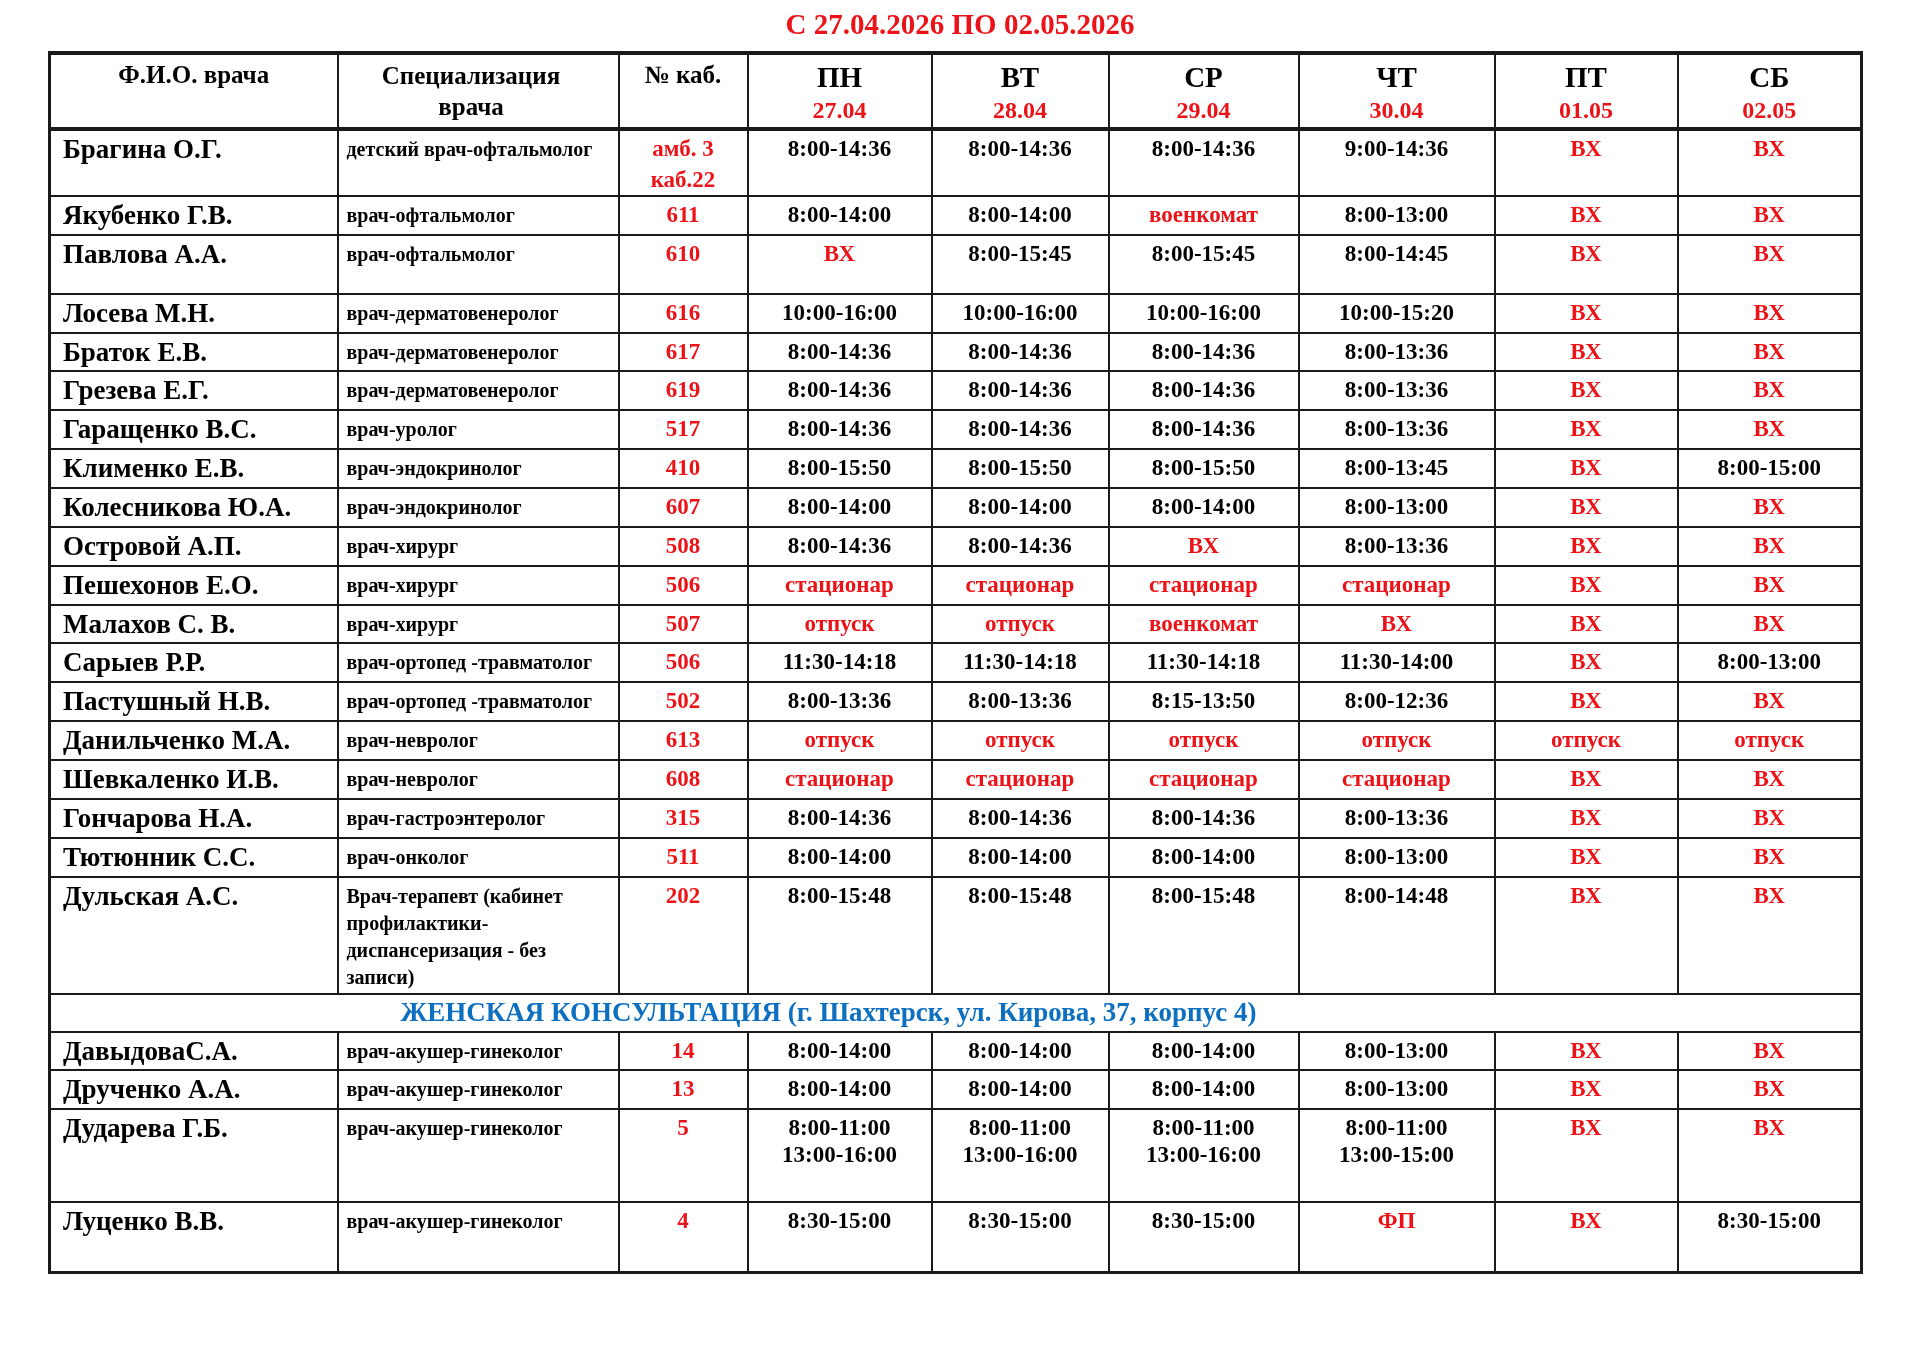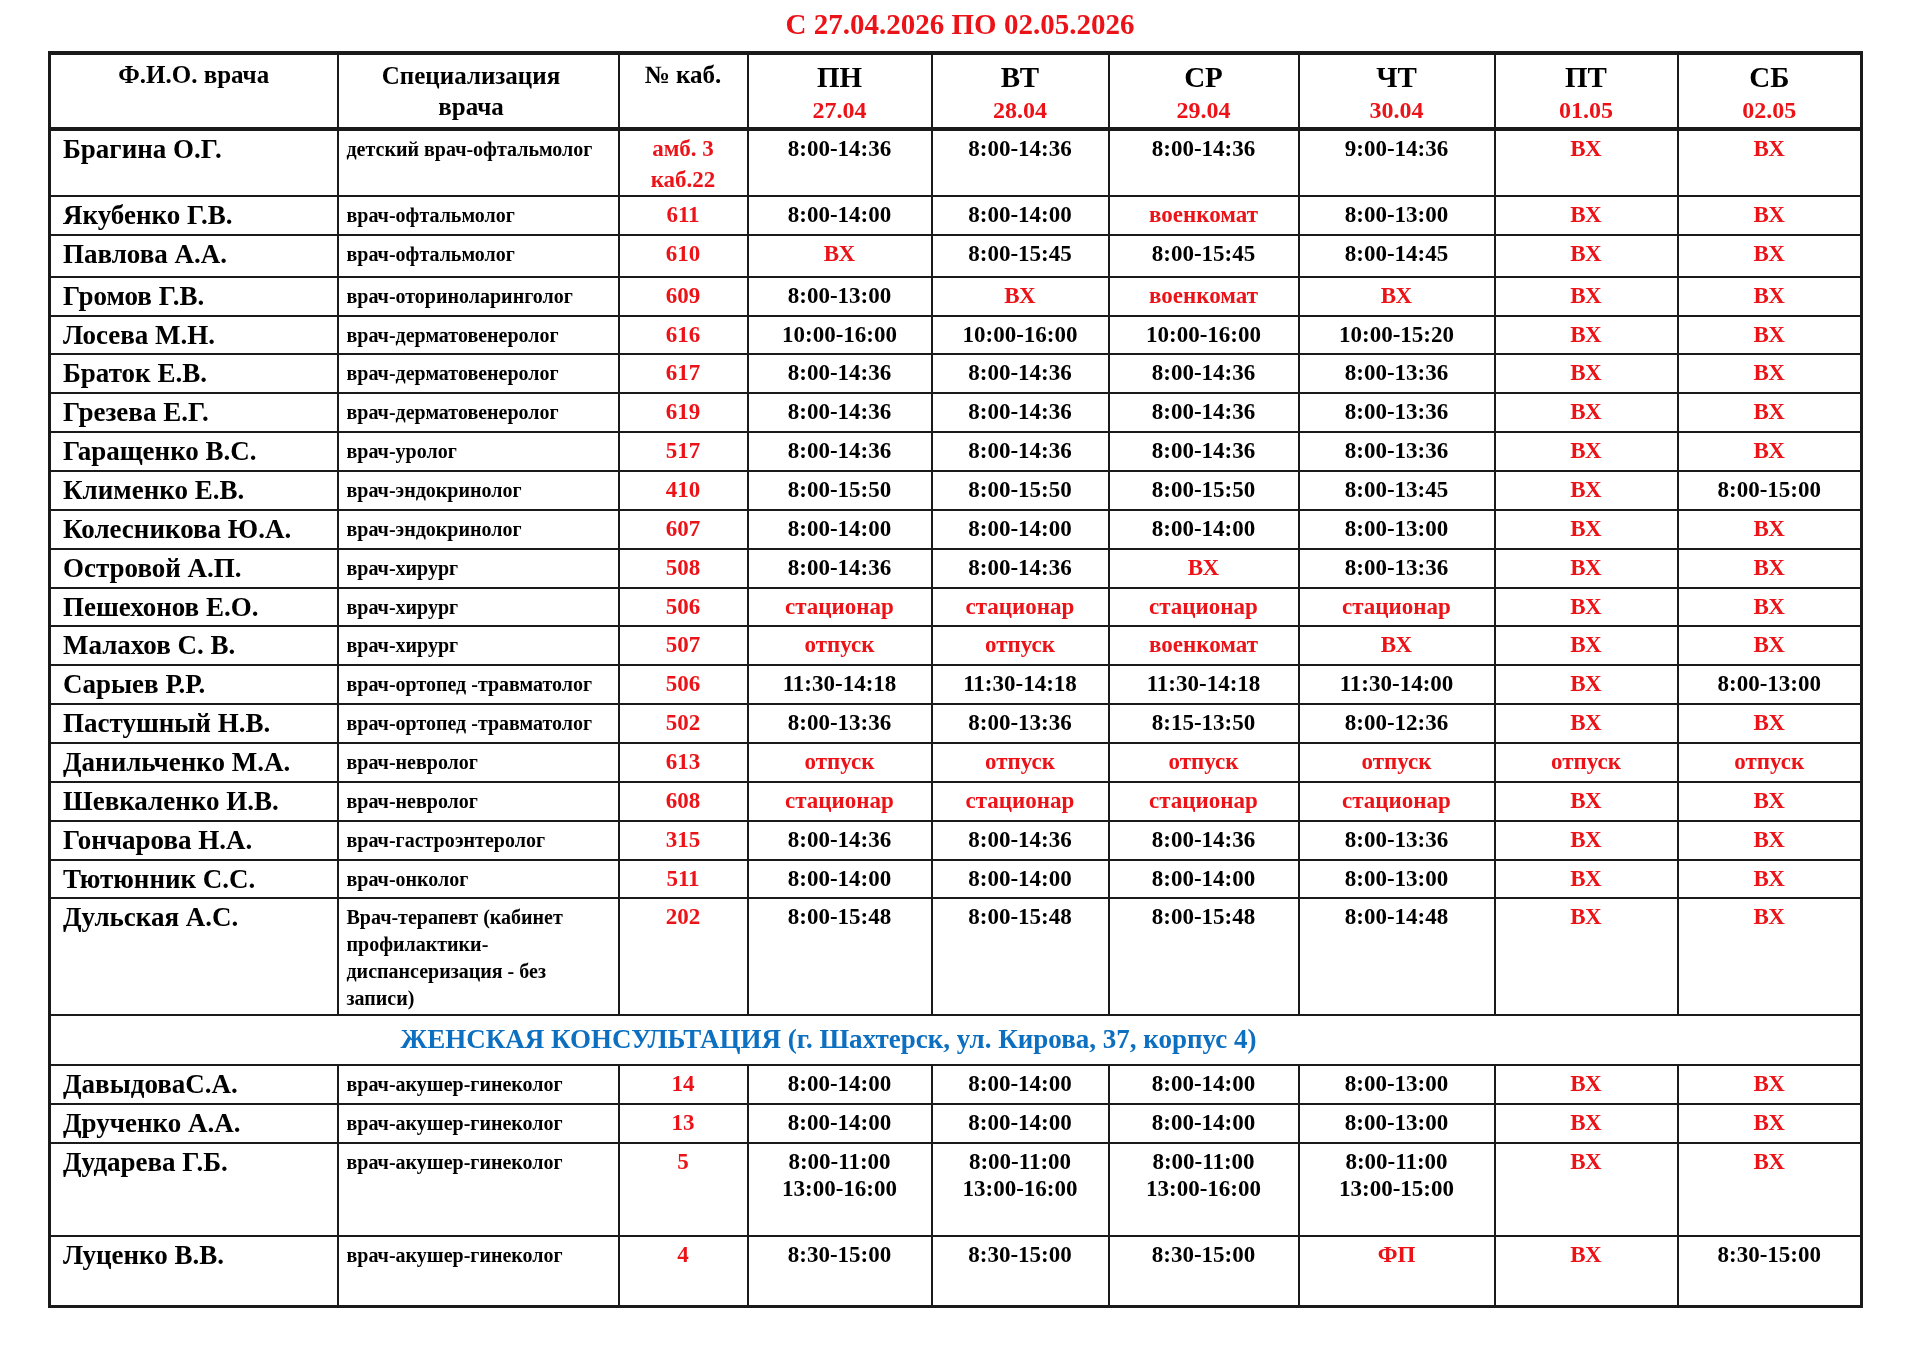--- a/index.html
+++ b/index.html
@@ -174,62 +174,37 @@
           <td class="c-time">
             <div>8:00-13:00</div>
           </td>
           <td class="c-time red">
             <div>ВХ</div>
           </td>
           <td class="c-time red">
             <div>ВХ</div>
           </td>
         </tr>
-        <tr class="doctor-tr" style="height: 42px;">
+        <tr class="doctor-tr" style="height: 59px;">
           <td class="c-name">Павлова А.А.</td>
           <td class="c-spec">врач-офтальмолог</td>
           <td class="c-cab">
             <div>610</div>
           </td>
           <td class="c-time red">
             <div>ВХ</div>
           </td>
           <td class="c-time">
             <div>8:00-15:45</div>
           </td>
           <td class="c-time">
             <div>8:00-15:45</div>
           </td>
           <td class="c-time">
             <div>8:00-14:45</div>
-          </td>
-          <td class="c-time red">
-            <div>ВХ</div>
-          </td>
-          <td class="c-time red">
-            <div>ВХ</div>
-          </td>
-        </tr>
-        <tr class="doctor-tr" style="height: 34px;">
-          <td class="c-name">Громов Г.В.</td>
-          <td class="c-spec">врач-оториноларинголог</td>
-          <td class="c-cab">
-            <div>609</div>
-          </td>
-          <td class="c-time">
-            <div>8:00-13:00</div>
-          </td>
-          <td class="c-time red">
-            <div>ВХ</div>
-          </td>
-          <td class="c-time red">
-            <div>военкомат</div>
-          </td>
-          <td class="c-time red">
-            <div>ВХ</div>
           </td>
           <td class="c-time red">
             <div>ВХ</div>
           </td>
           <td class="c-time red">
             <div>ВХ</div>
           </td>
         </tr>
         <tr class="doctor-tr" style="height: 33px;">
           <td class="c-name">Лосева М.Н.</td>
@@ -624,21 +599,21 @@
           <td class="c-time">
             <div>8:00-14:48</div>
           </td>
           <td class="c-time red">
             <div>ВХ</div>
           </td>
           <td class="c-time red">
             <div>ВХ</div>
           </td>
         </tr>
-        <tr class="section-tr" style="height: 50px;">
+        <tr class="section-tr" style="height: 38px;">
           <td class="c-section" colspan="9">ЖЕНСКАЯ КОНСУЛЬТАЦИЯ (г. Шахтерск, ул. Кирова, 37, корпус 4)</td>
         </tr>
         <tr class="doctor-tr" style="height: 33px;">
           <td class="c-name">ДавыдоваС.А.</td>
           <td class="c-spec">врач-акушер-гинеколог</td>
           <td class="c-cab">
             <div>14</div>
           </td>
           <td class="c-time">
             <div>8:00-14:00</div>

